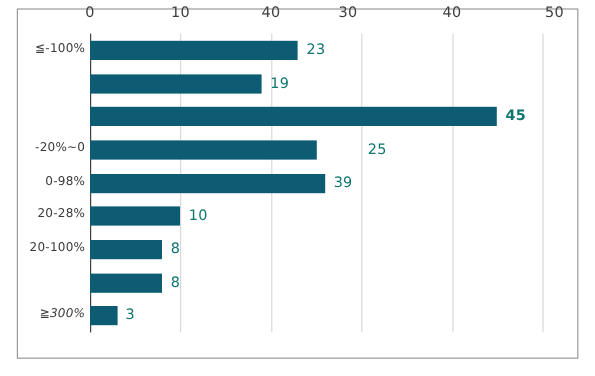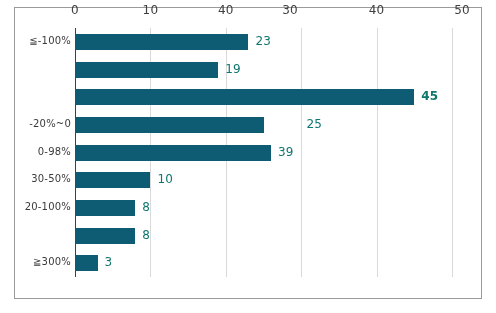--- a/index.html
+++ b/index.html
@@ -99,23 +99,23 @@
 <body>
 
 <div id="chart-frame">
 
   <div class="outer-border"></div>
 
   <div class="cat-axis-zone" id="cat-axis">
       <div class="cat-label" style="top: 6.83333px; right: 4px;">≦-100%</div>
       <div class="cat-label" style="top: 89.8333px; right: 4px;">-20%~0</div>
       <div class="cat-label" style="top: 117.5px; right: 4px;">0-98%</div>
-      <div class="cat-label" style="top: 145.167px; right: 4px;">30-50%</div>
+      <div class="cat-label" style="top: 145.167px; right: 4px;">20-28%</div>
       <div class="cat-label" style="top: 172.833px; right: 4px;">20-100%</div>
-      <div class="cat-label" style="top: 228.167px; right: 4px;">≧300%</div>
+      <div class="cat-label" style="top: 228.167px; right: 4px; font-style: italic;">≧300%</div>
     </div>
 
   <div class="plot" id="plot-area">
       <div class="gridline first" style="left: 0px;"></div>
       <div class="axis-tick-label" style="left: 0px; top: -25px;">0</div>
       <div class="gridline" style="left: 75.4px;"></div>
       <div class="axis-tick-label" style="left: 75.4px; top: -25px;">10</div>
       <div class="gridline" style="left: 150.8px;"></div>
       <div class="axis-tick-label" style="left: 150.8px; top: -25px;">40</div>
       <div class="gridline" style="left: 226.2px;"></div>

